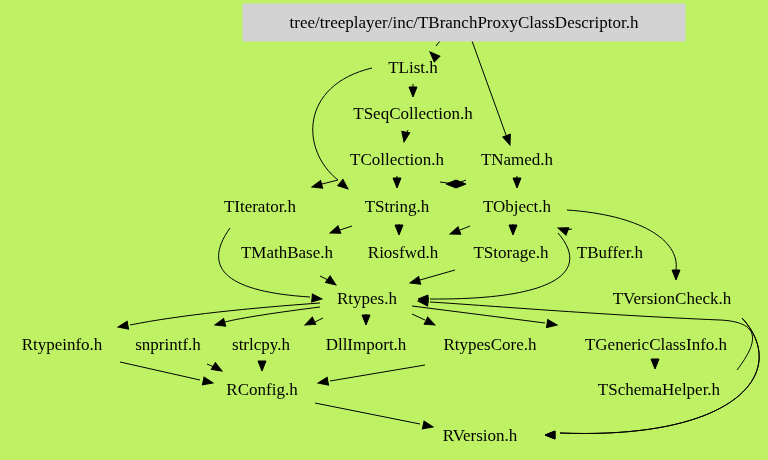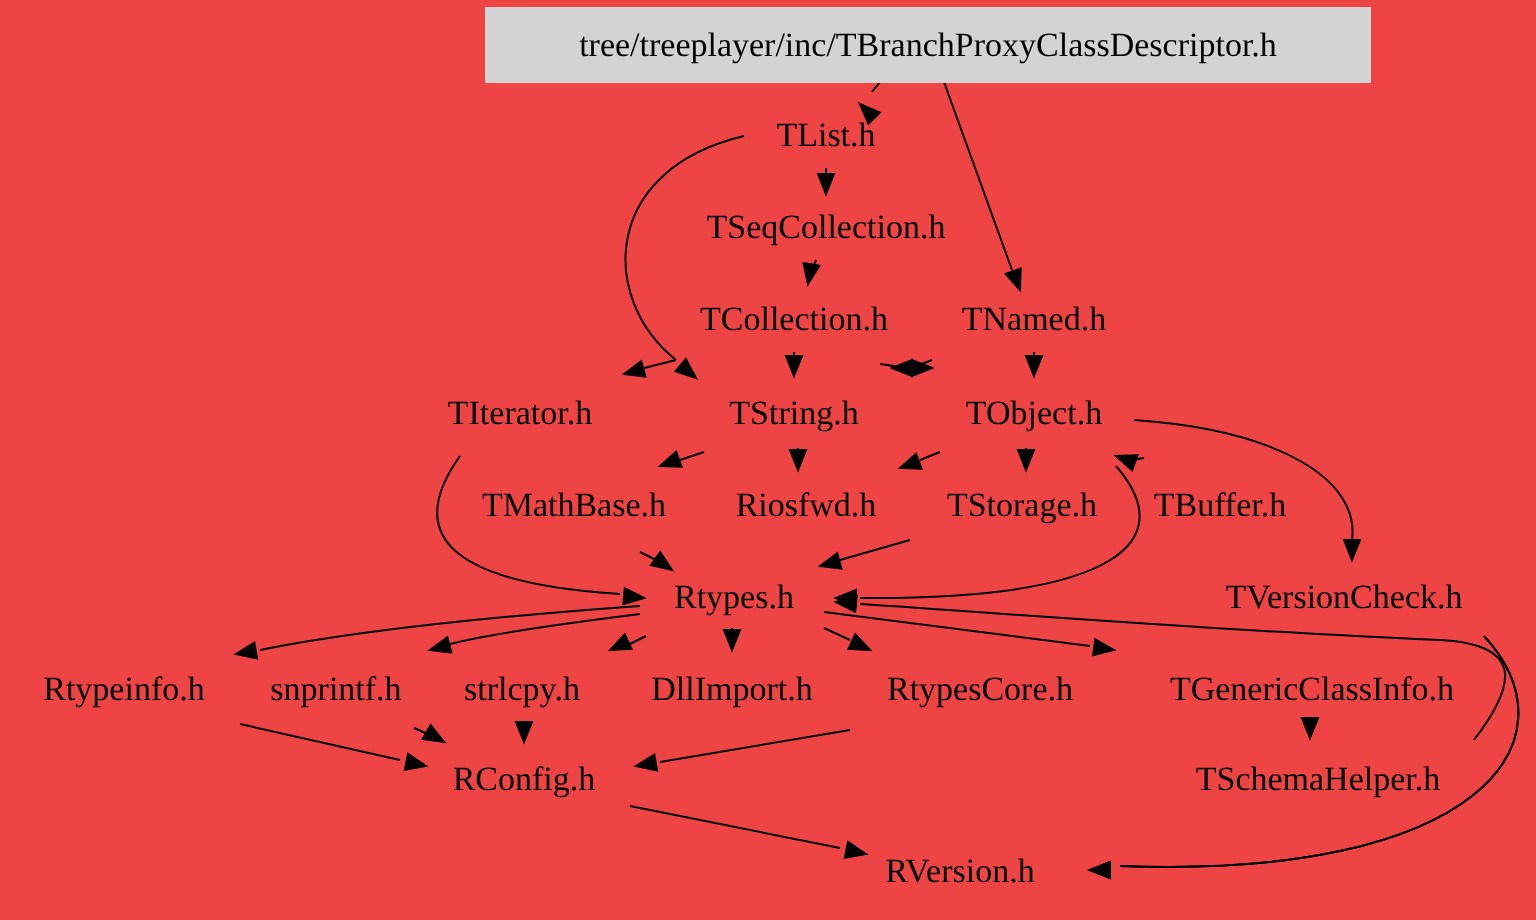--- a/index.html
+++ b/index.html
@@ -1,16 +1,16 @@
 <!DOCTYPE html>
 <html><head>
   <meta charset="utf-8">
   <style>
     html, body { margin: 0; padding: 0; background: #ffffff; }
-    #stage { position: relative; width: 768px; height: 460px; overflow: hidden; background: #ef4444; }
+    #stage { position: relative; width: 768px; height: 460px; overflow: hidden; background: #bef264; }
     svg { position: absolute; left: 0; top: 0; }
     .node-text { font-family: "Liberation Serif", "DejaVu Serif", serif; font-size: 17px; fill: #000; }
     .edge { fill: none; stroke: #000; stroke-width: 1; }
     .arrow { fill: #000; stroke: #000; stroke-width: 1; }
     .root-box { fill: #d3d3d3; stroke: #d3d3d3; }
   </style>
 </head>
 <body>
 
 <div id="stage">

